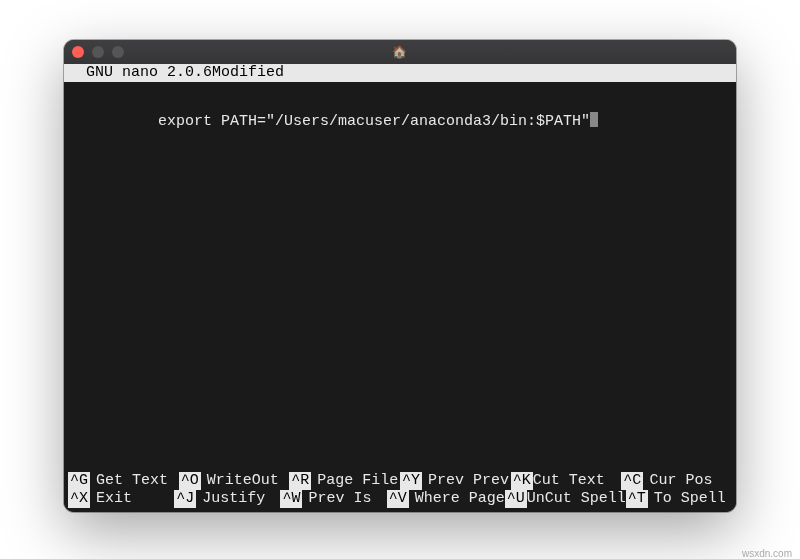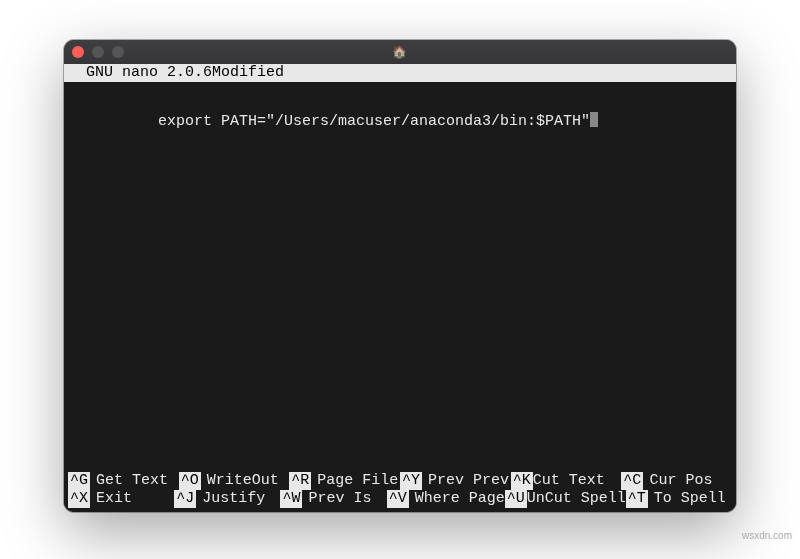--- a/index.html
+++ b/index.html
@@ -138,21 +138,21 @@
     color: var(--infobar-text);
     padding: 0 2px;
     min-width: 18px;
     text-align: center;
     display: inline-block;
   }
   .label { color: var(--text); }
   .watermark {
     position: absolute;
     right: 8px;
-    bottom: 18px;
+    bottom: 0;
     font: 10px Arial, sans-serif;
     color: #aaa;
     margin-left: 45px;
   }
 </style>
 </head>
 <body>
 
 <div class="stage">
   <div class="window">

